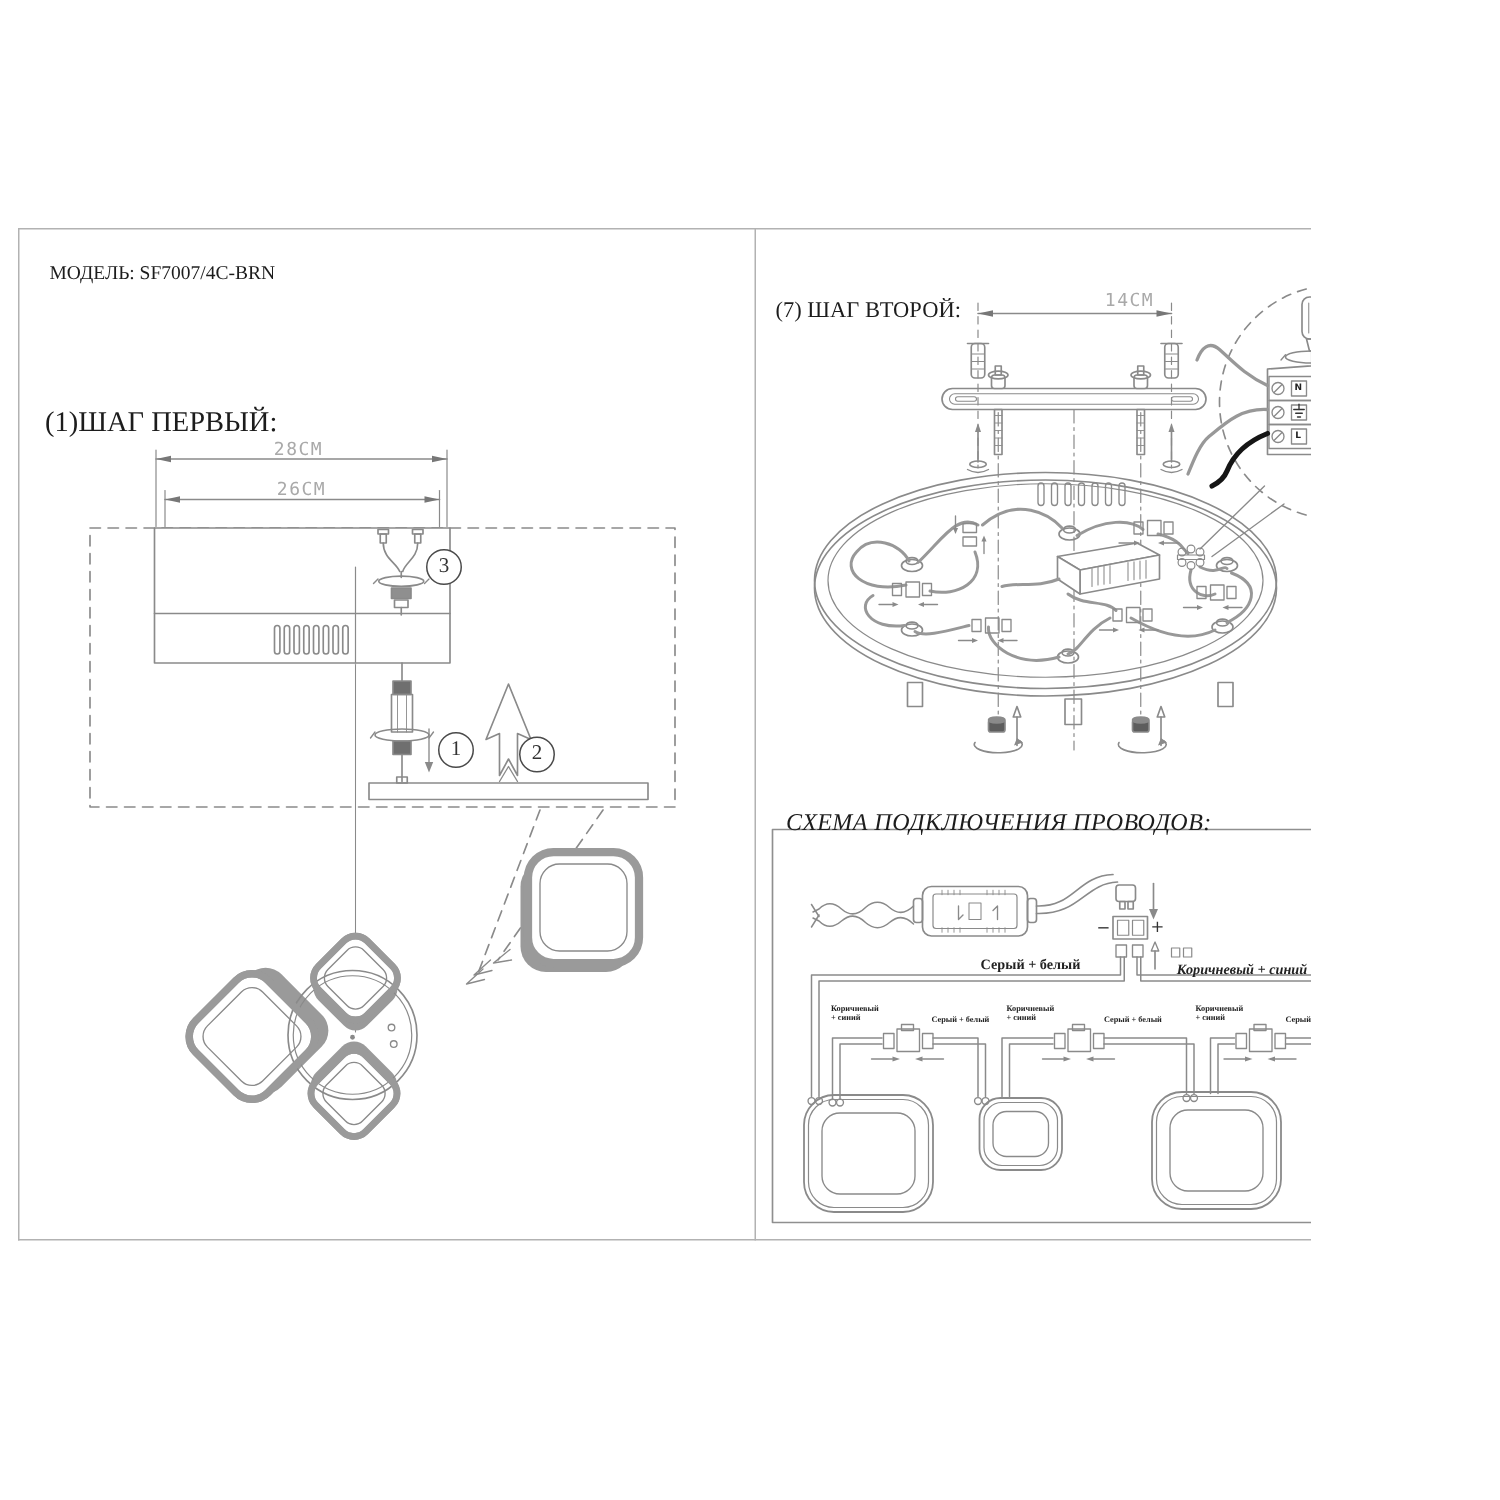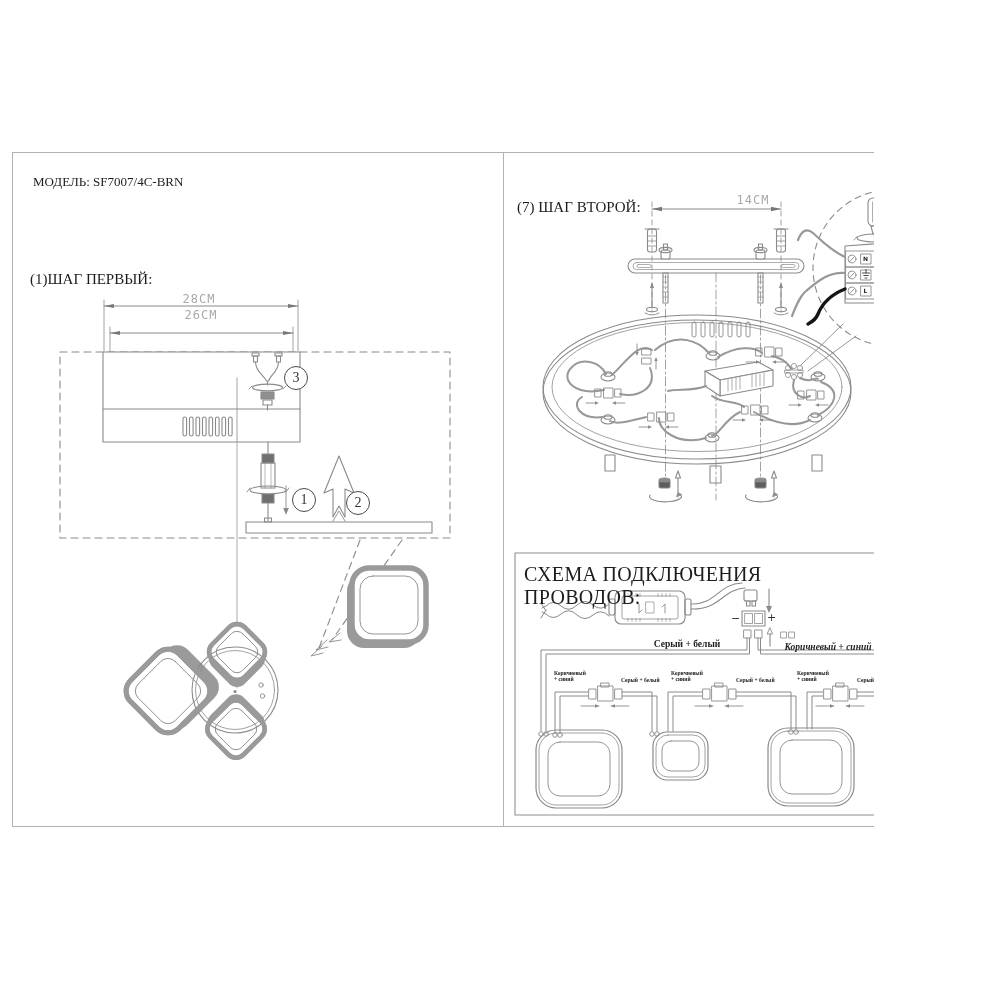--- a/index.html
+++ b/index.html
@@ -530,36 +530,36 @@
       <rect x="771" y="731" width="80" height="72" rx="17" stroke-width="0.8"></rect>
       <rect x="780" y="740" width="62" height="54" rx="12" stroke-width="0.9"></rect>
       <rect x="888" y="732" width="53" height="47" rx="14"></rect>
       <rect x="891" y="735" width="47" height="41" rx="12" stroke-width="0.8"></rect>
       <rect x="897" y="741" width="35" height="29" rx="9" stroke-width="0.9"></rect>
     </g>
   </svg>
 
   <div class="abs serif" style="left:33px;top:174px;font-size:13px;">МОДЕЛЬ: SF7007/4C-BRN</div>
 
-  <div class="abs serif" style="left:30px;top:271px;font-size:15px;font-family:Liberation Serif, serif;">(1)ШАГ ПЕРВЫЙ:</div>
+  <div class="abs serif" style="left:30px;top:271px;font-size:19px;font-family:Liberation Serif, serif;">(1)ШАГ ПЕРВЫЙ:</div>
 
   <div class="abs dim" style="left:177px;top:292px;width:44px;">28CM</div>
-  <div class="abs dim" style="left:179px;top:308px;width:44px;">26CM</div>
+  <div class="abs dim" style="left:179px;top:319px;width:44px;">26CM</div>
 
   <div class="abs circled" style="left:284px;top:366px;">3</div>
   <div class="abs circled" style="left:292px;top:488px;">1</div>
   <div class="abs circled" style="left:346px;top:491px;">2</div>
 
   <div class="abs serif" style="left:517px;top:199px;font-size:15px;">(7) ШАГ ВТОРОЙ:</div>
   <div class="abs dim" style="left:693px;top:193px;width:48px;margin-left:36px;">14CM</div>
 
   <div class="abs nl" style="left:863px;top:255px;">N</div>
   <div class="abs nl" style="left:863.5px;top:287px;">L</div>
 
-  <div class="abs serif" style="left:524px;top:563px;font-size:20px;letter-spacing:0.3px;">СХЕМА ПОДКЛЮЧЕНИЯ ПРОВОДОВ:</div>
+  <div class="abs serif" style="left:524px;top:540px;font-size:16px;letter-spacing:0.3px;font-style:italic;">СХЕМА ПОДКЛЮЧЕНИЯ ПРОВОДОВ:</div>
 
   <div class="abs pm" style="left:731px;top:612px;">−</div>
   <div class="abs pm" style="left:767px;top:611px;">+</div>
 
   <div class="abs busLabel" style="left:651px;top:639px;width:72px;">Серый + белый</div>
   <div class="abs busLabel" style="left:778px;top:642px;width:100px;font-style:italic;">Коричневый + синий</div>
 
   <div class="abs tinybold" style="left:554px;top:670px;width:38px;">
     <div>Коричневый</div>
     <div>+ синий</div>

